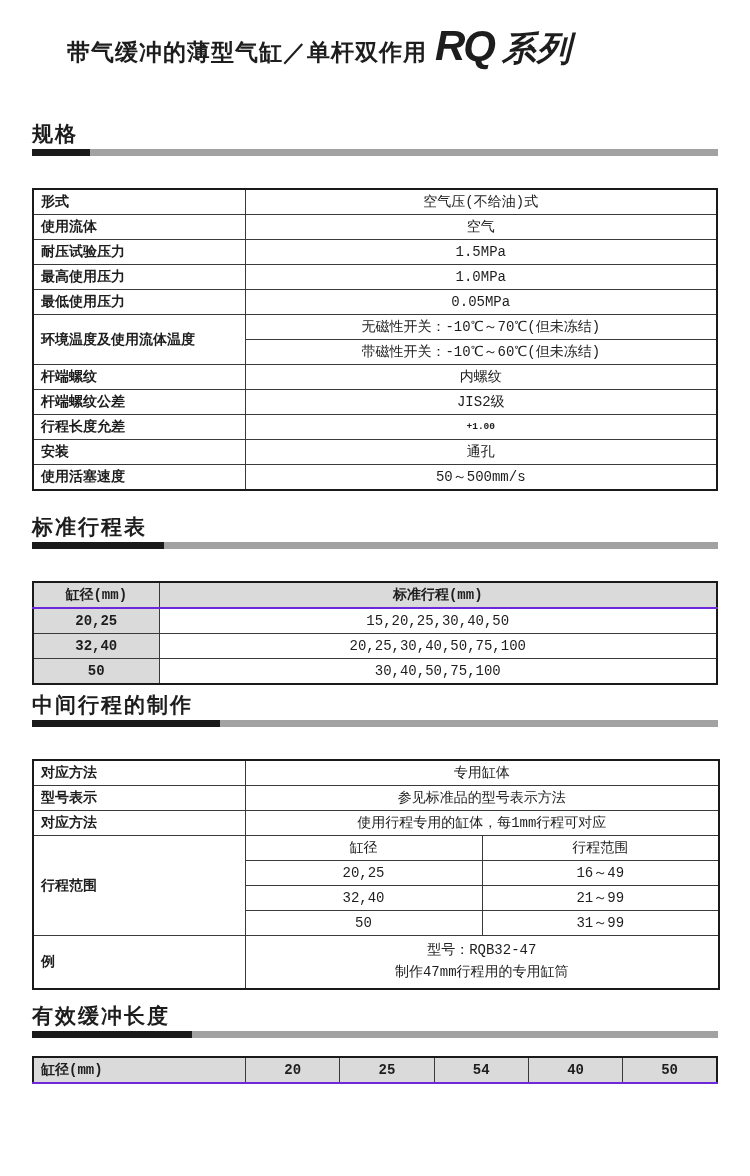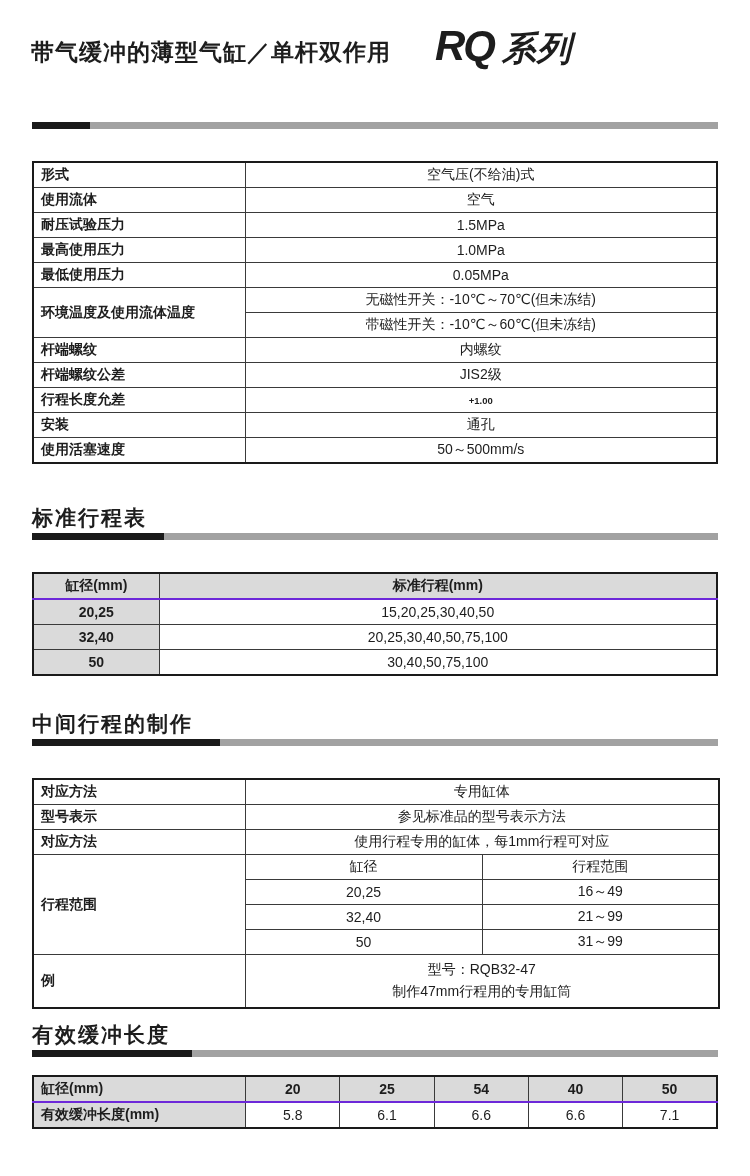--- a/index.html
+++ b/index.html
@@ -16,52 +16,52 @@
   
   .doc-title {
     display: flex;
     justify-content: flex-end;
     align-items: baseline;
     padding: 26px 42px 0 0;
     gap: 8px;
     white-space: nowrap;
   }
   .t-main  { font-size: 23px; font-weight: bold; letter-spacing: 1px; }
-  .t-series{ font-size: 42px; font-weight: bold; font-style: italic; letter-spacing: -2px; line-height: 0.9; margin-left: 36px; }
+  .t-series{ font-size: 42px; font-weight: bold; font-style: italic; letter-spacing: -2px; line-height: 0.9; }
   .t-suffix{ font-size: 34px; font-weight: bold; font-style: italic; letter-spacing: 1px; }
 
   
   .section { margin: 0 32px; }
   .sec-head {
     font-size: 21px;
     font-weight: bold;
     letter-spacing: 2px;
     line-height: 1.15;
     margin: 0 0 3px 0;
   }
   .sec-bar { height: 7px; background: #a2a2a2; position: relative; width: 686px; }
   .sec-bar .bar-black { position: absolute; left: 0; top: 0; bottom: 0; background: #1a1a1a; }
   .bw-specs        { width: 58px; }
   .bw-stroke       { width: 132px; }
   .bw-intermediate { width: 188px; }
   .bw-cushion      { width: 160px; }
 
   .m-title-to-specs { margin-top: 50px; }
-  .m-after-specs    { margin-top: 42px; }
-  .m-after-stroke   { margin-top: 36px; }
+  .m-after-specs    { margin-top: 24px; }
+  .m-after-stroke   { margin-top: 8px; }
   .m-after-inter    { margin-top: 14px; }
 
   
   table {
     border-collapse: collapse;
     width: 686px;
     table-layout: fixed;
     font-size: 14px;
   }
-  .tbl { margin-top: 32px; border: 2px solid #1a1a1a; }
+  .tbl { margin-top: 32px; border: 2px solid #1a1a1a; font-family: Liberation Mono, monospace; }
   td, th {
     border: 1px solid #3a3a3a;
     height: 22px;
     padding: 1px 7px;
     vertical-align: middle;
     overflow: hidden;
     white-space: nowrap;
   }
   .lbl   { font-weight: bold; text-align: left; }
   .val   { text-align: center; font-weight: normal; }
@@ -97,20 +97,21 @@
 
 <div class="page">
 
   <div class="doc-title">
     <span class="t-main">带气缓冲的薄型气缸／单杆双作用</span>
     <span class="t-series">RQ</span>
     <span class="t-suffix">系列</span>
   </div>
 
   <div class="section m-title-to-specs">
+    <div class="sec-head">规格</div>
     <div class="sec-bar">
       <div class="bar-black bw-specs"></div>
     </div>
 
     <table class="tbl">
       <colgroup>
           <col class="c-label">
           <col>
         </colgroup>
       <tbody>
@@ -272,25 +273,17 @@
       </colgroup>
       <tbody>
         <tr>
           <td class="gray lbl thick-bottom">缸径(mm)</td>
           <td class="gray ctr bold thick-bottom">20</td>
           <td class="gray ctr bold thick-bottom">25</td>
           <td class="gray ctr bold thick-bottom">54</td>
           <td class="gray ctr bold thick-bottom">40</td>
           <td class="gray ctr bold thick-bottom">50</td>
         </tr>
-        <tr>
-          <td class="gray lbl">有效缓冲长度(mm)</td>
-          <td class="ctr">5.8</td>
-          <td class="ctr">6.1</td>
-          <td class="ctr">6.6</td>
-          <td class="ctr">6.6</td>
-          <td class="ctr">7.1</td>
-        </tr>
       </tbody>
     </table>
   </div>
 
 </div>
 
 </body></html>

